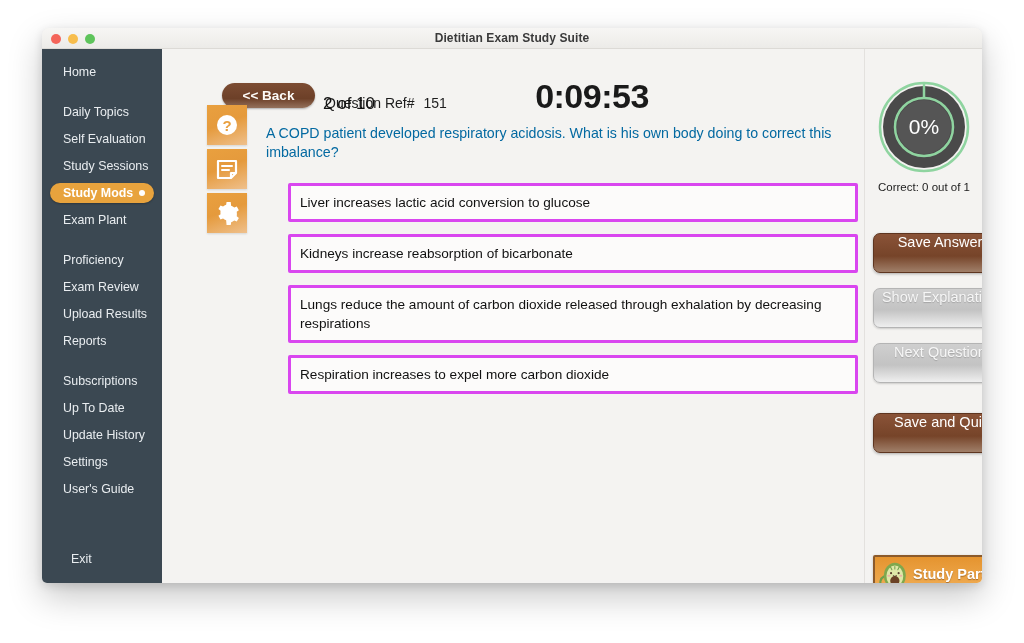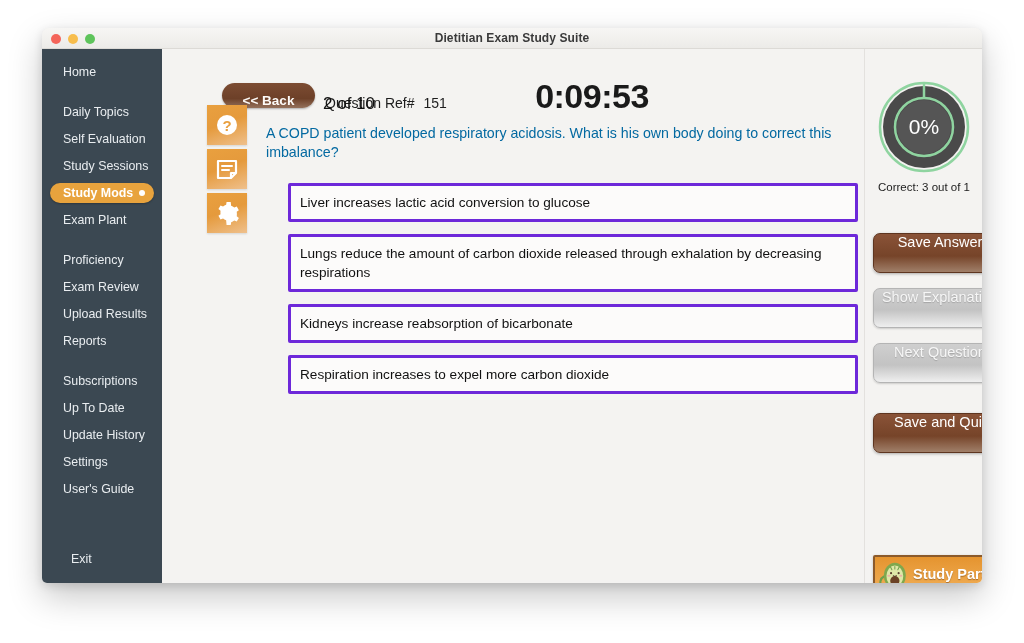--- a/index.html
+++ b/index.html
@@ -131,21 +131,21 @@
     position: absolute;
     left: 60px; top: 34px;
     width: 93px;
     height: 25px;
     border-radius: 13px;
     background: linear-gradient(#7c4c33, #6d4028 62%, #94715c 100%);
     color: #fdfbf8;
     font-size: 13.5px;
     font-weight: bold;
     display: flex;
-    align-items: flex-end;
+    align-items: center;
     justify-content: center;
     box-shadow: 0 1px 2px rgba(0,0,0,0.28);
     cursor: pointer;
   }
 
   
   #question-ref {
     position: absolute;
     left: 163px; top: 46px;
     font-size: 14px;
@@ -183,21 +183,21 @@
   }
 
   
   #answer-list {
     position: absolute;
     left: 126px; top: 134px;
     width: 570px;
   }
   .answer-option {
     background: #fcfbfa;
-    border: 3px solid #6d28d9;
+    border: 3px solid #d946ef;
     border-radius: 2px;
     margin-bottom: 12px;
     padding: 7px 9px;
     font-size: 13.6px;
     line-height: 19px;
     color: #111111;
     box-sizing: border-box;
     cursor: pointer;
   }
 
@@ -411,39 +411,39 @@
         <svg width="25" height="25" viewBox="0 0 24 24">
           <path fill="#ffffff" d="M12 8.4a3.6 3.6 0 100 7.2 3.6 3.6 0 000-7.2zm9 3.6c0-.6-.05-1.18-.14-1.74l2.04-1.5-2-3.46-2.4.96a8.9 8.9 0 00-3-1.74L15.1 1h-4l-.4 2.52a8.9 8.9 0 00-3 1.74l-2.4-.96-2 3.46 2.04 1.5c-.1.56-.14 1.14-.14 1.74s.05 1.18.14 1.74l-2.04 1.5 2 3.46 2.4-.96a8.9 8.9 0 003 1.74L11.1 23h4l.4-2.52a8.9 8.9 0 003-1.74l2.4.96 2-3.46-2.04-1.5c.1-.56.14-1.14.14-1.74z"></path>
         </svg>
       </div>
     </div>
 
     <div id="question-text">A COPD patient developed respiratory acidosis.  What is his own body doing to correct this imbalance?</div>
 
     <div id="answer-list">
         <div class="answer-option">Liver increases lactic acid conversion to glucose</div>
+        <div class="answer-option">Kidneys increase reabsorption of bicarbonate</div>
         <div class="answer-option">Lungs reduce the amount of carbon dioxide released through exhalation by decreasing respirations</div>
-        <div class="answer-option">Kidneys increase reabsorption of bicarbonate</div>
         <div class="answer-option">Respiration increases to expel more carbon dioxide</div>
       </div>
 
     <div id="right-panel">
 
       <div id="gauge-wrap">
         <div id="gauge">
           <svg width="96" height="96" viewBox="0 0 96 96">
             <circle cx="48" cy="48" r="44" fill="none" stroke="#8fd4a0" stroke-width="2.5"></circle>
             <circle cx="48" cy="48" r="41" fill="#4a4a4a"></circle>
             <circle cx="48" cy="48" r="29" fill="none" stroke="#8fd4a0" stroke-width="2.5"></circle>
             <circle cx="48" cy="48" r="27" fill="#555555"></circle>
             <line x1="48" y1="5" x2="48" y2="19" stroke="#8fd4a0" stroke-width="2.5"></line>
           </svg>
           <div id="gauge-value">0%</div>
         </div>
-        <div id="gauge-caption">Correct: 3 out of 1</div>
+        <div id="gauge-caption">Correct: 0 out of 1</div>
       </div>
 
       <div class="panel-btn brown" id="save-answer-button">
         <span>Save Answer</span>
       </div>
       <div class="panel-btn gray" id="show-explanation-button">
         <span>Show Explanation</span>
       </div>
       <div class="panel-btn gray" id="next-question-button">
         <span>Next Question</span>

